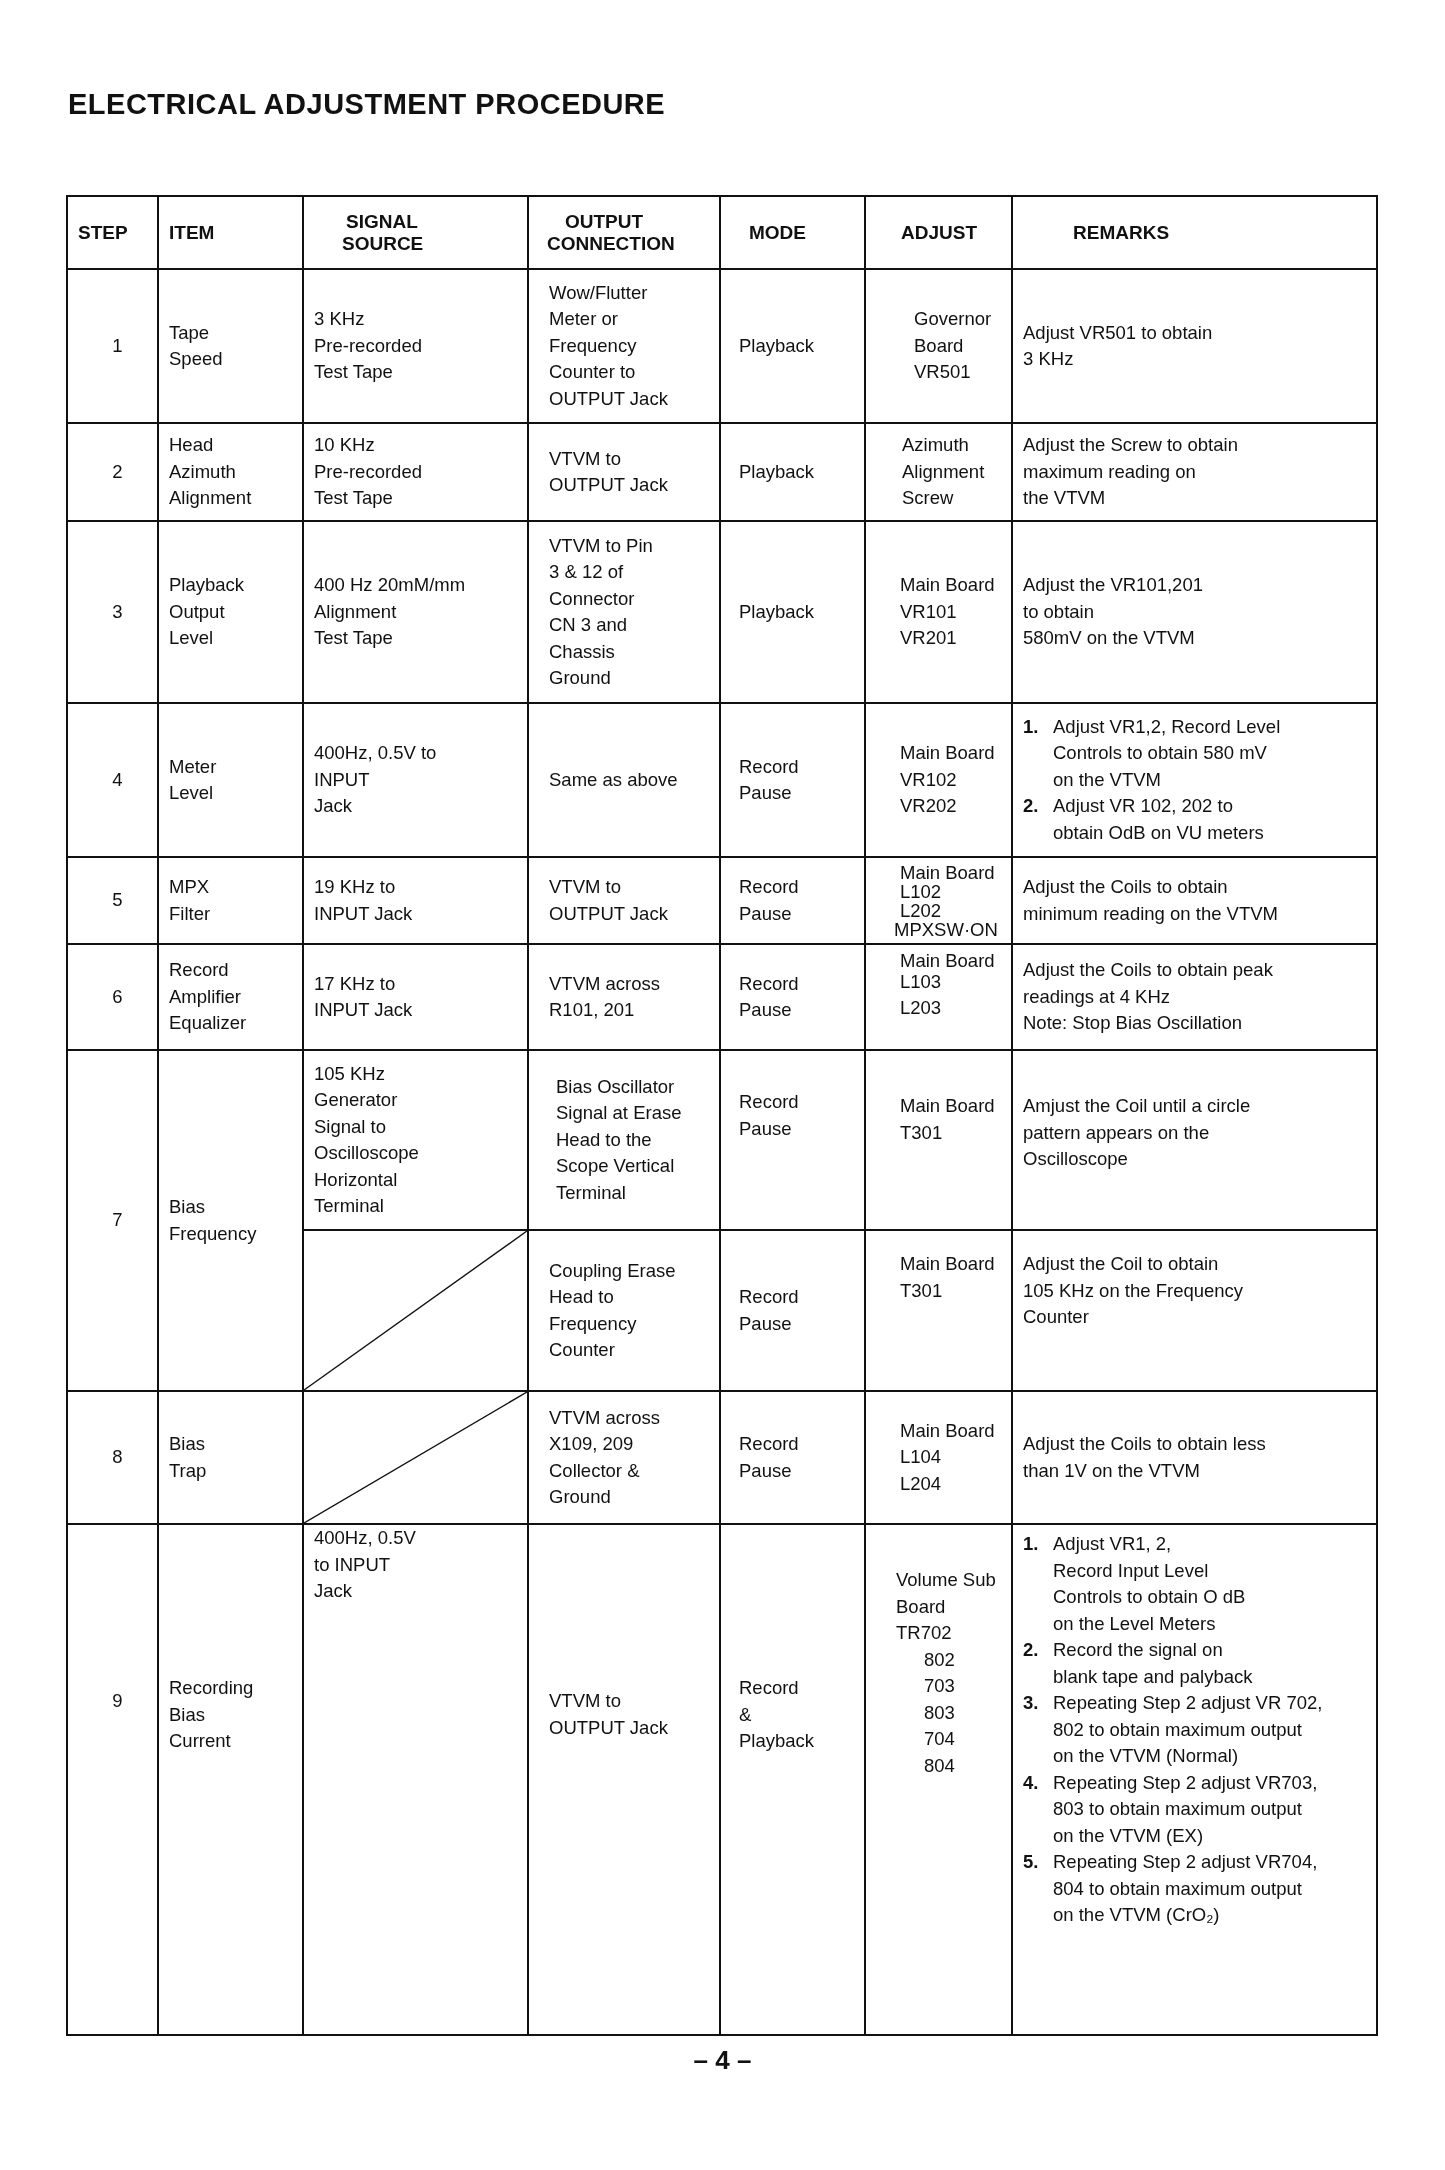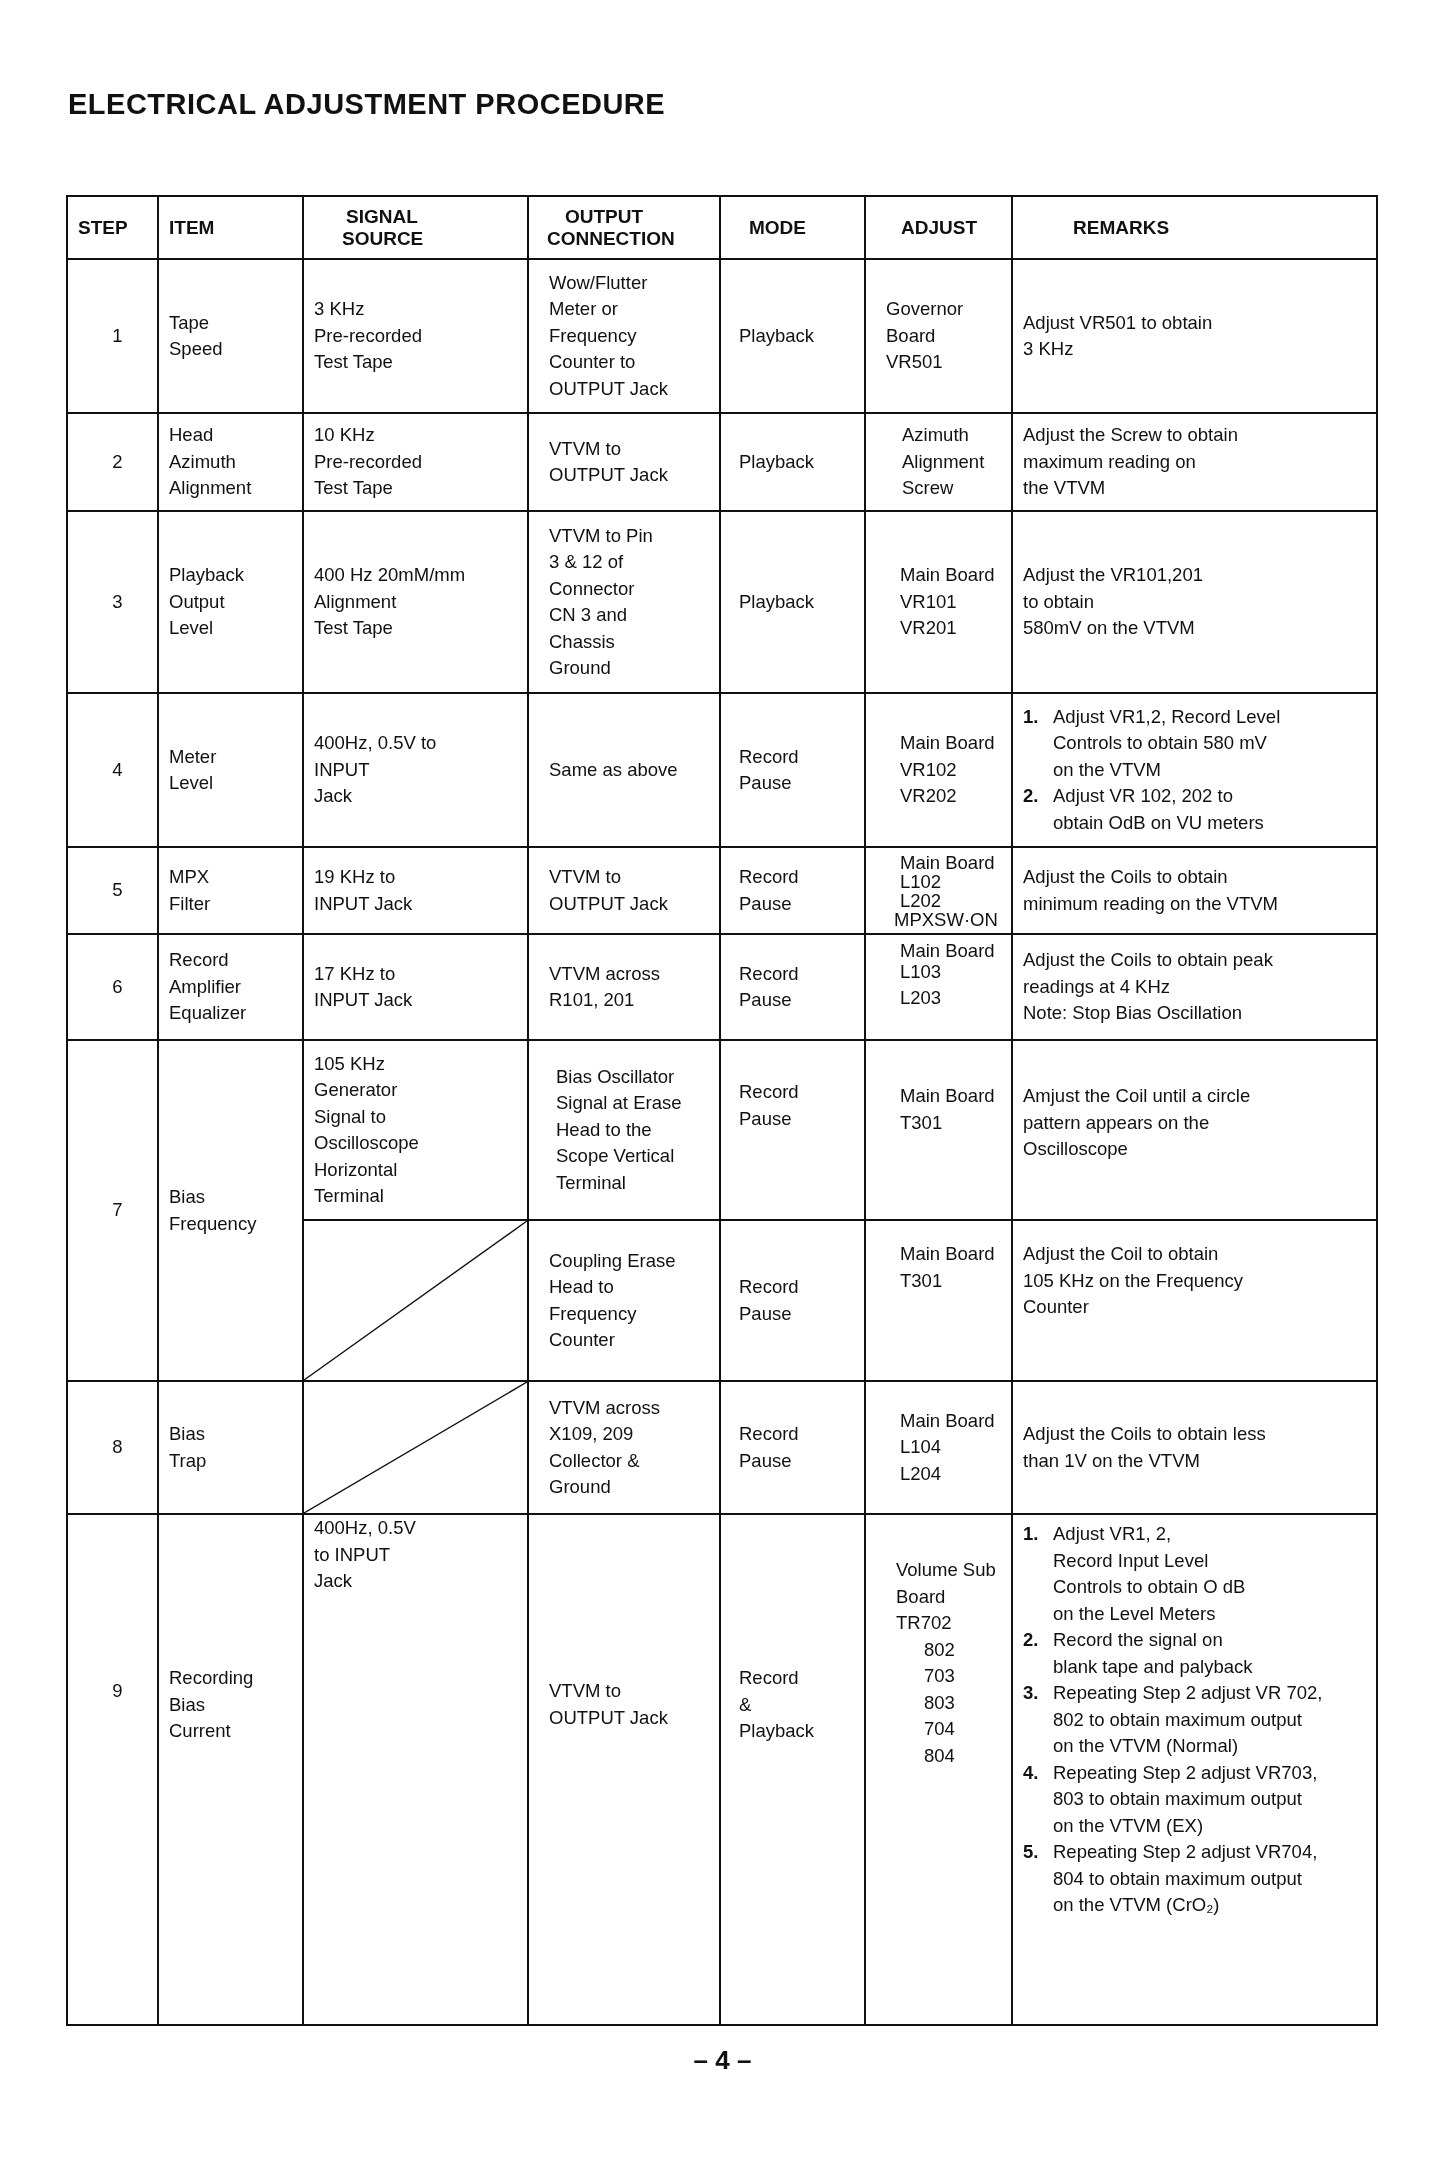--- a/index.html
+++ b/index.html
@@ -33,21 +33,21 @@
   <colgroup>
     <col style="width:91px">
       <col style="width:145px">
       <col style="width:225px">
     <col style="width:192px">
       <col style="width:145px">
       <col style="width:147px">
       <col style="width:365px">
   </colgroup>
   <thead>
-    <tr style="height:63px">
+    <tr style="height:73px">
       <th class="center">STEP</th>
       <th>
           <span class="cellline">ITEM</span>
         </th>
       <th style="padding-left:38px">
         <span class="cellline" style="padding-left:4px">SIGNAL</span>
         <span class="cellline">SOURCE</span>
       </th>
       <th style="padding-left:18px">
         <span class="cellline" style="padding-left:18px">OUTPUT</span>
@@ -74,21 +74,21 @@
       <td style="padding-left:20px">
         <span class="cellline">Wow/Flutter</span>
         <span class="cellline">Meter or</span>
         <span class="cellline">Frequency</span>
         <span class="cellline">Counter to</span>
         <span class="cellline">OUTPUT Jack</span>
       </td>
       <td style="padding-left:18px">
         <span class="cellline">Playback</span>
       </td>
-      <td style="padding-left:20px">
+      <td style="padding-left:48px">
         <span class="cellline">Governor</span>
         <span class="cellline">Board</span>
         <span class="cellline">VR501</span>
       </td>
       <td>
         <span class="cellline">Adjust VR501 to obtain</span>
         <span class="cellline">3 KHz</span>
       </td>
     </tr>
 

